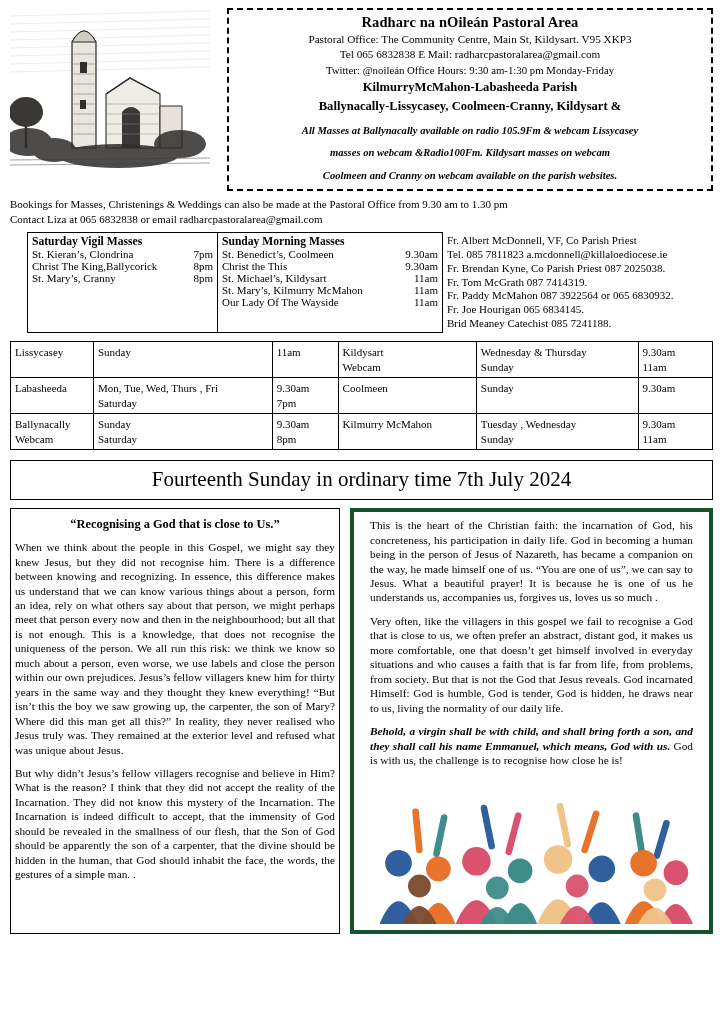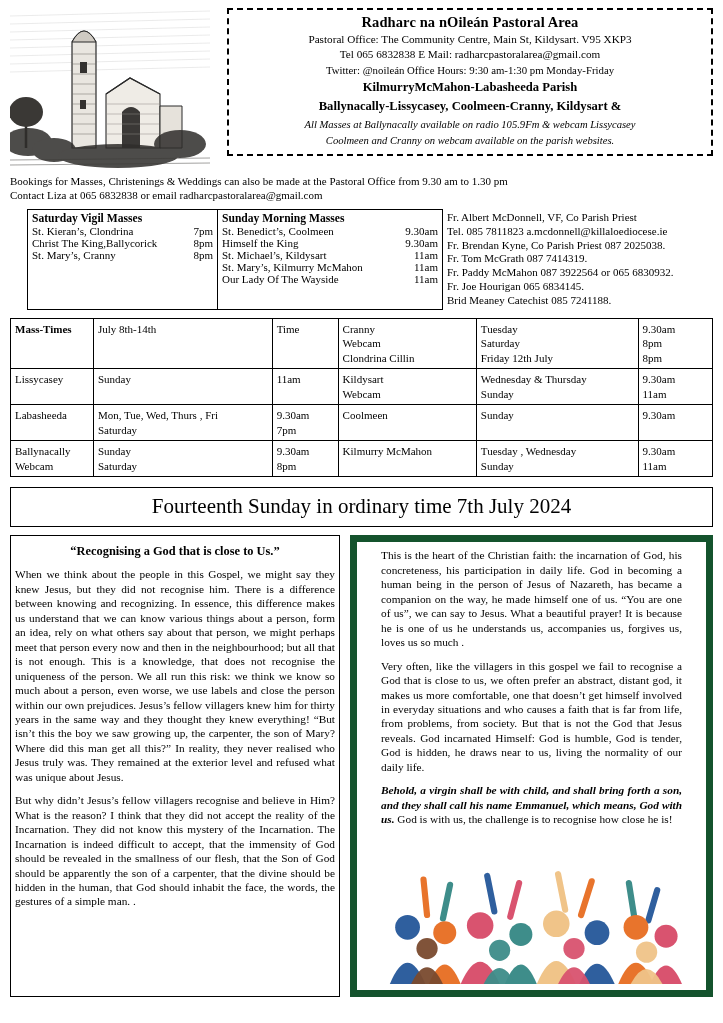--- a/index.html
+++ b/index.html
@@ -17,21 +17,21 @@
   .tower{width:200px;height:160px;flex:0 0 200px;position:relative;}
   .tower svg{display:block;}
   .hdr-box{
     flex:1 1 auto;border:2px dashed #000;padding:4px 6px 6px 6px;
     text-align:center;line-height:1.18;
   }
   .hdr-title{font-size:14.5px;font-weight:bold;letter-spacing:.1px;}
   .hdr-line{font-size:11.2px;font-weight:normal;margin-top:2px;}
   .hdr-line.sm{font-size:10.8px;}
   .hdr-parish{font-size:12.6px;font-weight:bold;margin-top:4px;line-height:1.2;}
-  .hdr-ital{font-size:10.6px;font-style:italic;font-weight:normal;margin-top:4px;line-height:1.22;}
+  .hdr-ital{font-size:10.6px;font-style:italic;font-weight:bold;margin-top:10px;line-height:1.22;}
 
   .booking{font-size:11px;margin-top:6px;line-height:1.3;}
 
   
   .top-tbl{width:100%;border-collapse:collapse;margin-top:6px;table-layout:fixed;margin-left:17px;}
   .top-tbl td{vertical-align:top;padding:2px 4px;font-size:11px;border:1px solid #000;}
   .col-head{font-weight:bold;font-size:11.6px;}
   .ml{display:flex;justify-content:space-between;}
   .ml span:last-child{padding-left:6px;}
   .priests{font-size:10.1px;line-height:1.25;border:none !important;}
@@ -42,21 +42,21 @@
   .sched .b{font-weight:bold;}
   .w1{width:78px;} .w2{width:168px;} .w3{width:62px;} .w4{width:130px;} .w5{width:152px;} .w6{width:70px;}
 
   
   .banner{border:1px solid #000;margin-top:10px;text-align:center;padding:6px 0 7px;}
   .banner h1{margin:0;font-size:21px;font-weight:normal;}
 
   
   .body{display:flex;gap:10px;margin-top:8px;}
   .colA{flex:0 0 330px;border:1px solid #000;padding:6px 4px;box-sizing:border-box;}
-  .colB{flex:1 1 auto;border:7px solid #14532d;padding:6px 24px;box-sizing:border-box;position:relative;}
+  .colB{flex:1 1 auto;border:4px solid #14532d;padding:6px 16px;box-sizing:border-box;position:relative;}
   .quote{font-weight:bold;font-size:12.4px;text-align:center;margin:2px 0 8px;}
   .p{font-size:11.3px;text-align:justify;line-height:1.28;margin:0 0 9px;}
   .p.last{margin-bottom:0;}
 
   
   .crowd{margin-top:6px;width:100%;height:148px;}
   .crowd svg{display:block;width:100%;height:148px;}
 </style>
 </head>
 <body>
@@ -124,20 +124,21 @@
     </div>
 
     <div class="hdr-box">
       <div class="hdr-title">Radharc na nOileán Pastoral Area</div>
       <div class="hdr-line">Pastoral Office: The Community Centre, Main St, Kildysart. V95 XKP3</div>
       <div class="hdr-line">Tel 065 6832838  E Mail:  radharcpastoralarea@gmail.com</div>
       <div class="hdr-line sm">Twitter: @noileán Office Hours:   9:30 am-1:30 pm    Monday-Friday</div>
       <div class="hdr-parish">KilmurryMcMahon-Labasheeda Parish</div>
       <div class="hdr-parish">Ballynacally-Lissycasey, Coolmeen-Cranny, Kildysart &amp;</div>
       <div class="hdr-ital">All Masses at Ballynacally available on radio 105.9Fm  &amp;  webcam  Lissycasey</div>
+      <div class="hdr-ital">masses on webcam  &amp;Radio100Fm.   Kildysart   masses  on webcam</div>
       <div class="hdr-ital">Coolmeen and Cranny  on webcam available on  the parish websites.</div>
     </div>
   </div>
 
   <div class="booking">
     <div>Bookings for Masses, Christenings &amp; Weddings can also be made at the Pastoral Office from 9.30 am to 1.30 pm</div>
     <div>Contact Liza at 065 6832838 or email radharcpastoralarea@gmail.com</div>
   </div>
 
   <table class="top-tbl">
@@ -163,21 +164,21 @@
               <span>8pm</span>
             </div>
       </td>
       <td>
         <div class="col-head">Sunday Morning Masses</div>
         <div class="ml">
               <span>St. Benedict’s, Coolmeen</span>
               <span>9.30am</span>
             </div>
         <div class="ml">
-              <span>Himself the King</span>
+              <span>Christ the This</span>
               <span>9.30am</span>
             </div>
         <div class="ml">
               <span>St. Michael’s, Kildysart</span>
               <span>11am</span>
             </div>
         <div class="ml">
               <span>St. Mary’s, Kilmurry McMahon</span>
               <span>11am</span>
             </div>
@@ -202,34 +203,20 @@
   <table class="sched">
     <colgroup>
       <col class="w1">
         <col class="w2">
         <col class="w3">
         <col class="w4">
         <col class="w5">
         <col class="w6">
     </colgroup>
     <tbody>
-        <tr>
-      <td class="b">Mass-Times</td>
-      <td>July 8th-14th</td>
-      <td>Time</td>
-      <td style="white-space:pre-line">Cranny
-Webcam
- Clondrina Cillin</td>
-      <td style="white-space:pre-line">Tuesday
-Saturday
-Friday 12th July</td>
-      <td style="white-space:pre-line">9.30am
-8pm
-8pm</td>
-    </tr>
     <tr>
       <td>Lissycasey</td>
       <td style="white-space:pre-line">Sunday</td>
       <td style="white-space:pre-line">11am</td>
       <td style="white-space:pre-line">Kildysart
 Webcam</td>
       <td style="white-space:pre-line">Wednesday &amp; Thursday
  Sunday</td>
       <td style="white-space:pre-line">9.30am
  11am</td>

